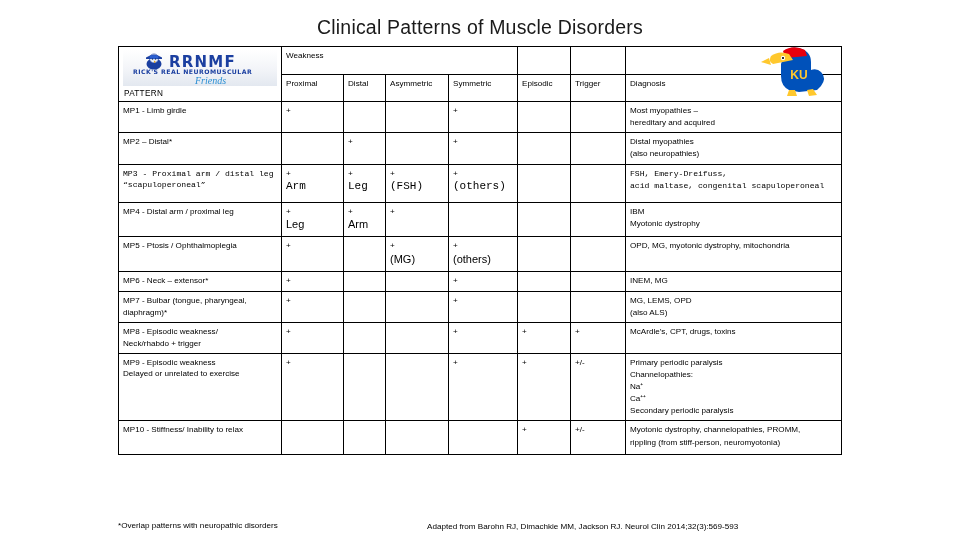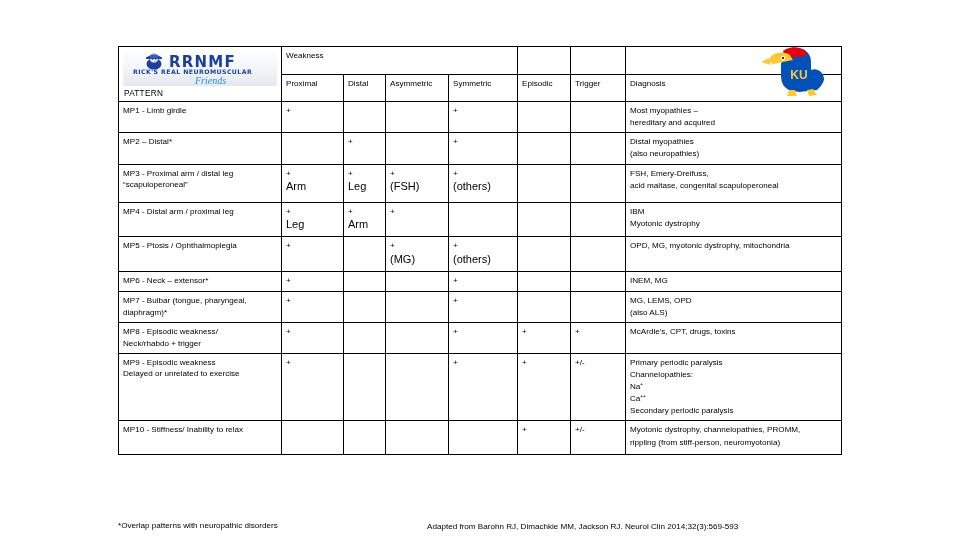--- a/index.html
+++ b/index.html
@@ -143,20 +143,21 @@
     position: absolute;
     left: 277px; top: 1px; margin-left: 32px;
   }
   .lh { line-height: 1.5; }
 </style>
 </head>
 <body>
 
 <div class="slide">
 
+  <div class="title">Clinical Patterns of Muscle Disorders</div>
 
   <div class="table-wrap">
     <table class="mp">
       <colgroup>
         <col class="c-pattern">
           <col class="c-prox">
           <col class="c-dist">
           <col class="c-asym">
         <col class="c-sym">
           <col class="c-epi">
@@ -241,21 +242,21 @@
             <td class="ctr">
               <div>+</div>
             </td>
             <td class="ctr"></td>
             <td class="ctr"></td>
             <td class="lh">
               <div>Distal myopathies</div>
               <div>(also neuropathies)</div>
             </td>
           </tr>
-          <tr style="height: 38px;">
+          <tr style="height: 38px; font-family: Liberation Mono, monospace;">
             <td class="pat">
               <div>MP3 -  Proximal arm / distal leg</div>
               <div>“scapuloperoneal”</div>
             </td>
             <td class="ctr">
               <div>+</div>
               <div class="sub">Arm</div>
             </td>
             <td class="ctr">
               <div>+</div>

